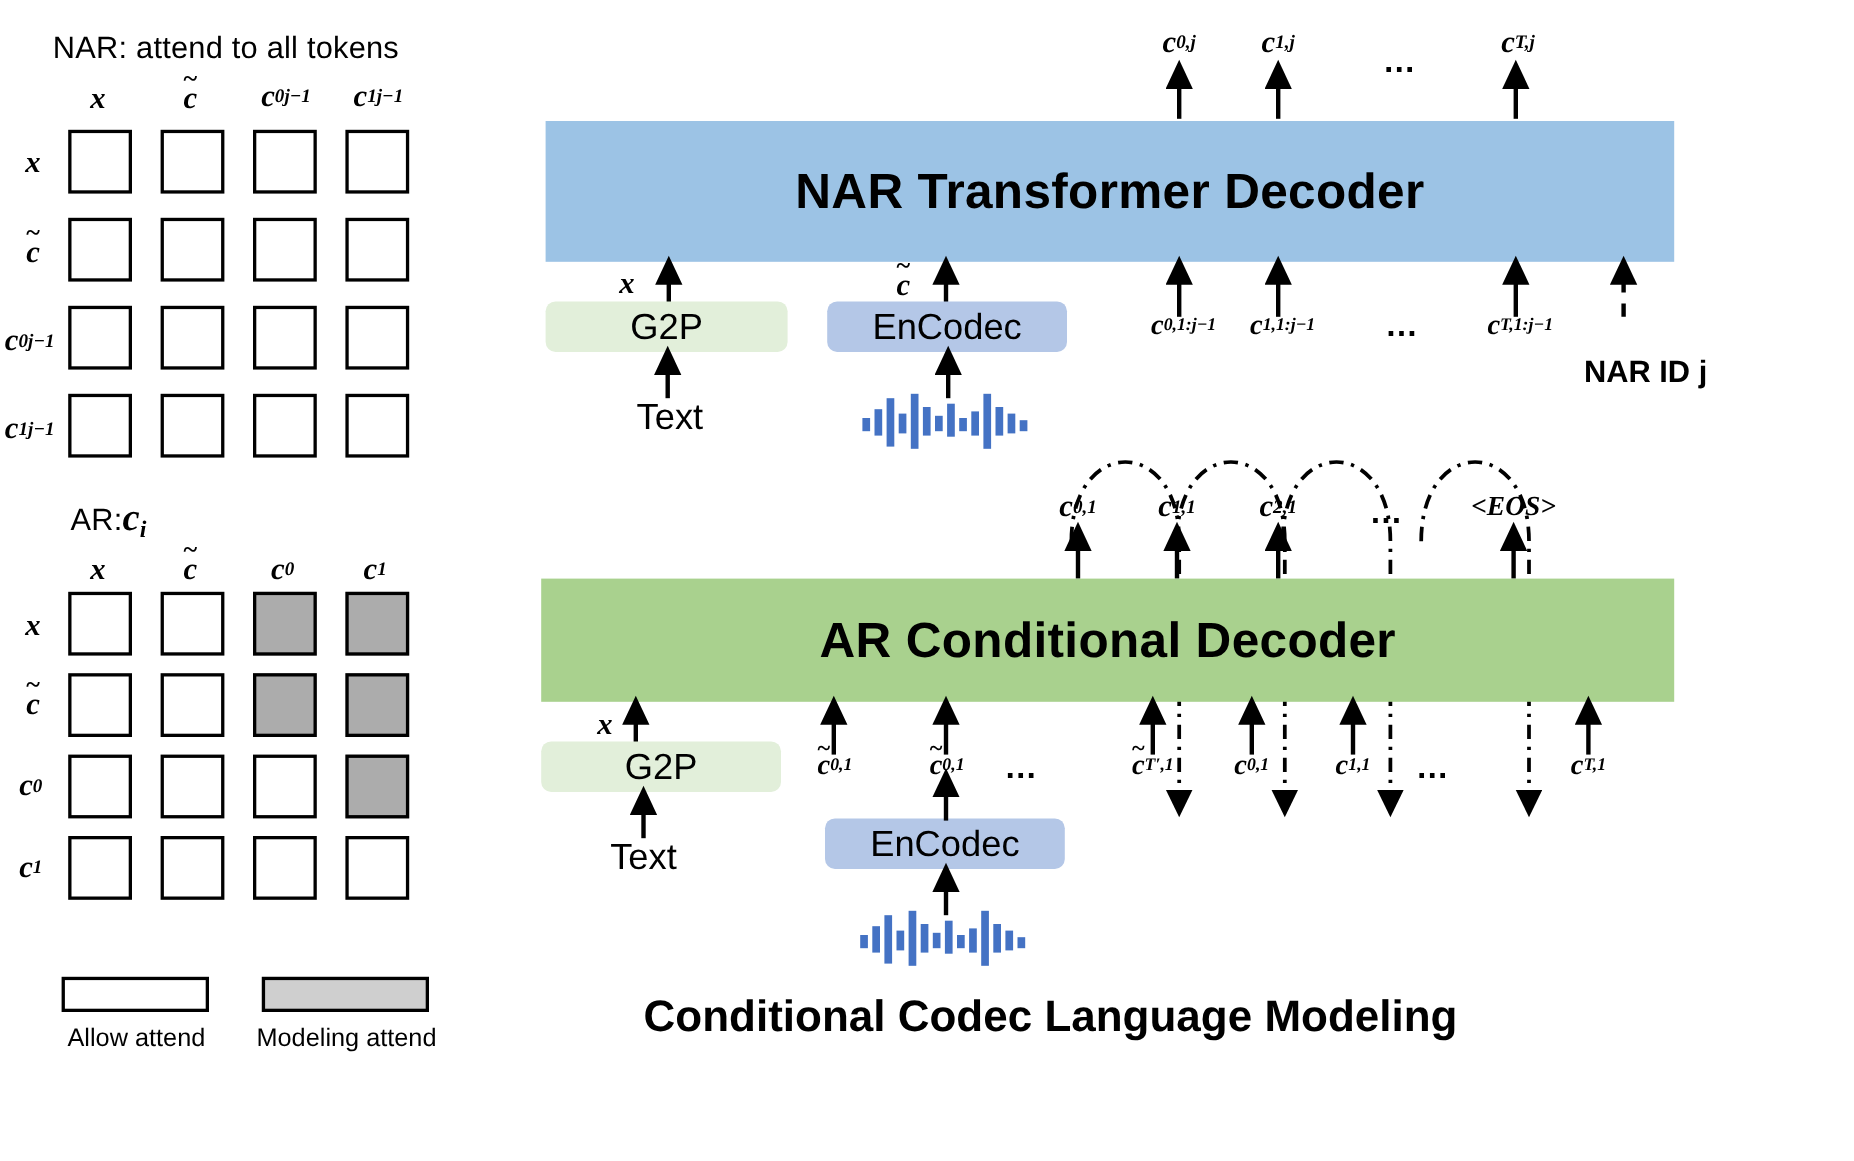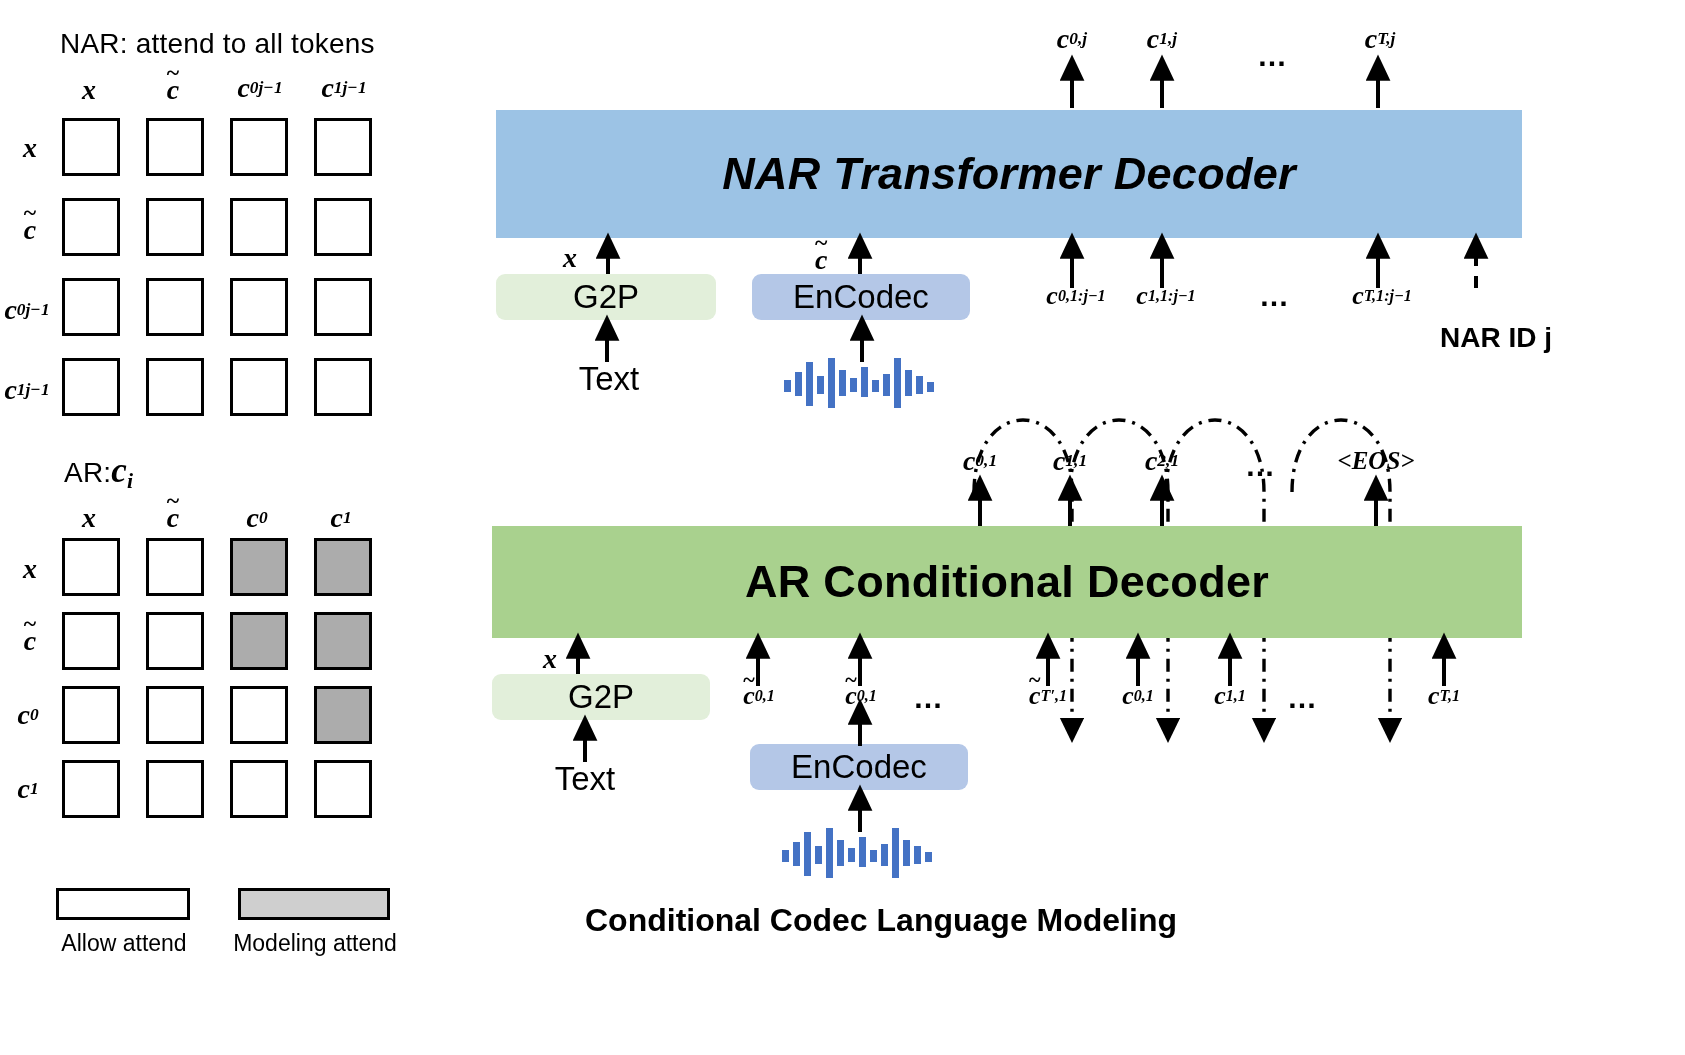--- a/index.html
+++ b/index.html
@@ -12,55 +12,55 @@
   .panel-title{font-size:28px;white-space:nowrap;letter-spacing:.2px;}
   .cell{box-sizing:border-box;border:3px solid #000;background:#fff;}
   .cell.gray{background:#ACACAC;}
   .legend-box{box-sizing:border-box;border:3px solid #000;background:#fff;}
   .legend-box.gray{background:#CFCFCF;}
   .legend-txt{font-size:23px;text-align:center;white-space:nowrap;}
 
   
   .decoder{display:flex;align-items:center;justify-content:center;
            font-size:45px;font-weight:bold;letter-spacing:.3px;}
-  .nar-dec{background:#9CC3E5;font-style:italic;}
+  .nar-dec{background:#9CC3E5;}
   .ar-dec{background:#A9D18E;}
 
   
   .pill{display:flex;align-items:center;justify-content:center;
         border-radius:9px;font-size:33px;white-space:nowrap;text-align:right;}
   .g2p{background:#E2EFDA;}
   .encodec{background:#B4C7E7;}
 
   
   .plain{font-size:33px;white-space:nowrap;}
   .tok{font-family:"Liberation Serif","DejaVu Serif",serif;font-style:italic;
        font-weight:bold;white-space:nowrap;line-height:1;}
   .tok-sm{font-size:26px;}
   .tok-md{font-size:28px;}
   .dots{font-weight:bold;font-size:30px;letter-spacing:2px;}
   .eos{font-family:"Liberation Serif","DejaVu Serif",serif;font-style:italic;
        font-weight:bold;font-size:25px;white-space:nowrap;}
   .narid{font-size:28px;font-weight:bold;white-space:nowrap;}
-  .caption{font-size:32px;font-weight:bold;white-space:nowrap;}
+  .caption{font-size:40px;font-weight:bold;white-space:nowrap;}
 
   
   .tok sub,.tok sup{font-size:.62em;font-style:italic;font-weight:bold;}
   .tok sub{vertical-align:-.28em;}
   .tok sup{vertical-align:.55em;}
   .tilde{position:relative;display:inline-block;}
   .tilde>.tb{position:absolute;left:50%;transform:translateX(-50%);
              top:-.62em;font-size:.85em;font-style:normal;}
 
   svg{display:block;overflow:visible;}
 </style>
 </head>
 <body>
 
-<div class="abs panel-title" style="left:60px;top:28px;">NAR:  attend to all tokens</div>
+<div class="abs panel-title" style="left:48px;top:28px;">NAR:  attend to all tokens</div>
 
 <div class="abs tok tok-md ctr" style="left:58px;top:72px;width:62px;height:36px;">x</div>
 <div class="abs tok tok-md ctr" style="left:142px;top:72px;width:62px;height:36px;">
     <span class="tilde">c<span class="tb">~</span></span>
   </div>
 <div class="abs tok tok-md ctr" style="left:224px;top:68px;width:72px;height:40px;">c<sub>0</sub><sup>j−1</sup></div>
 <div class="abs tok tok-md ctr" style="left:308px;top:68px;width:72px;height:40px;">c<sub>1</sub><sup>j−1</sup></div>
 
 <div class="abs tok tok-md ctr" style="left:8px;top:118px;width:44px;height:60px;">x</div>
 <div class="abs tok tok-md ctr" style="left:8px;top:200px;width:44px;height:60px;">

